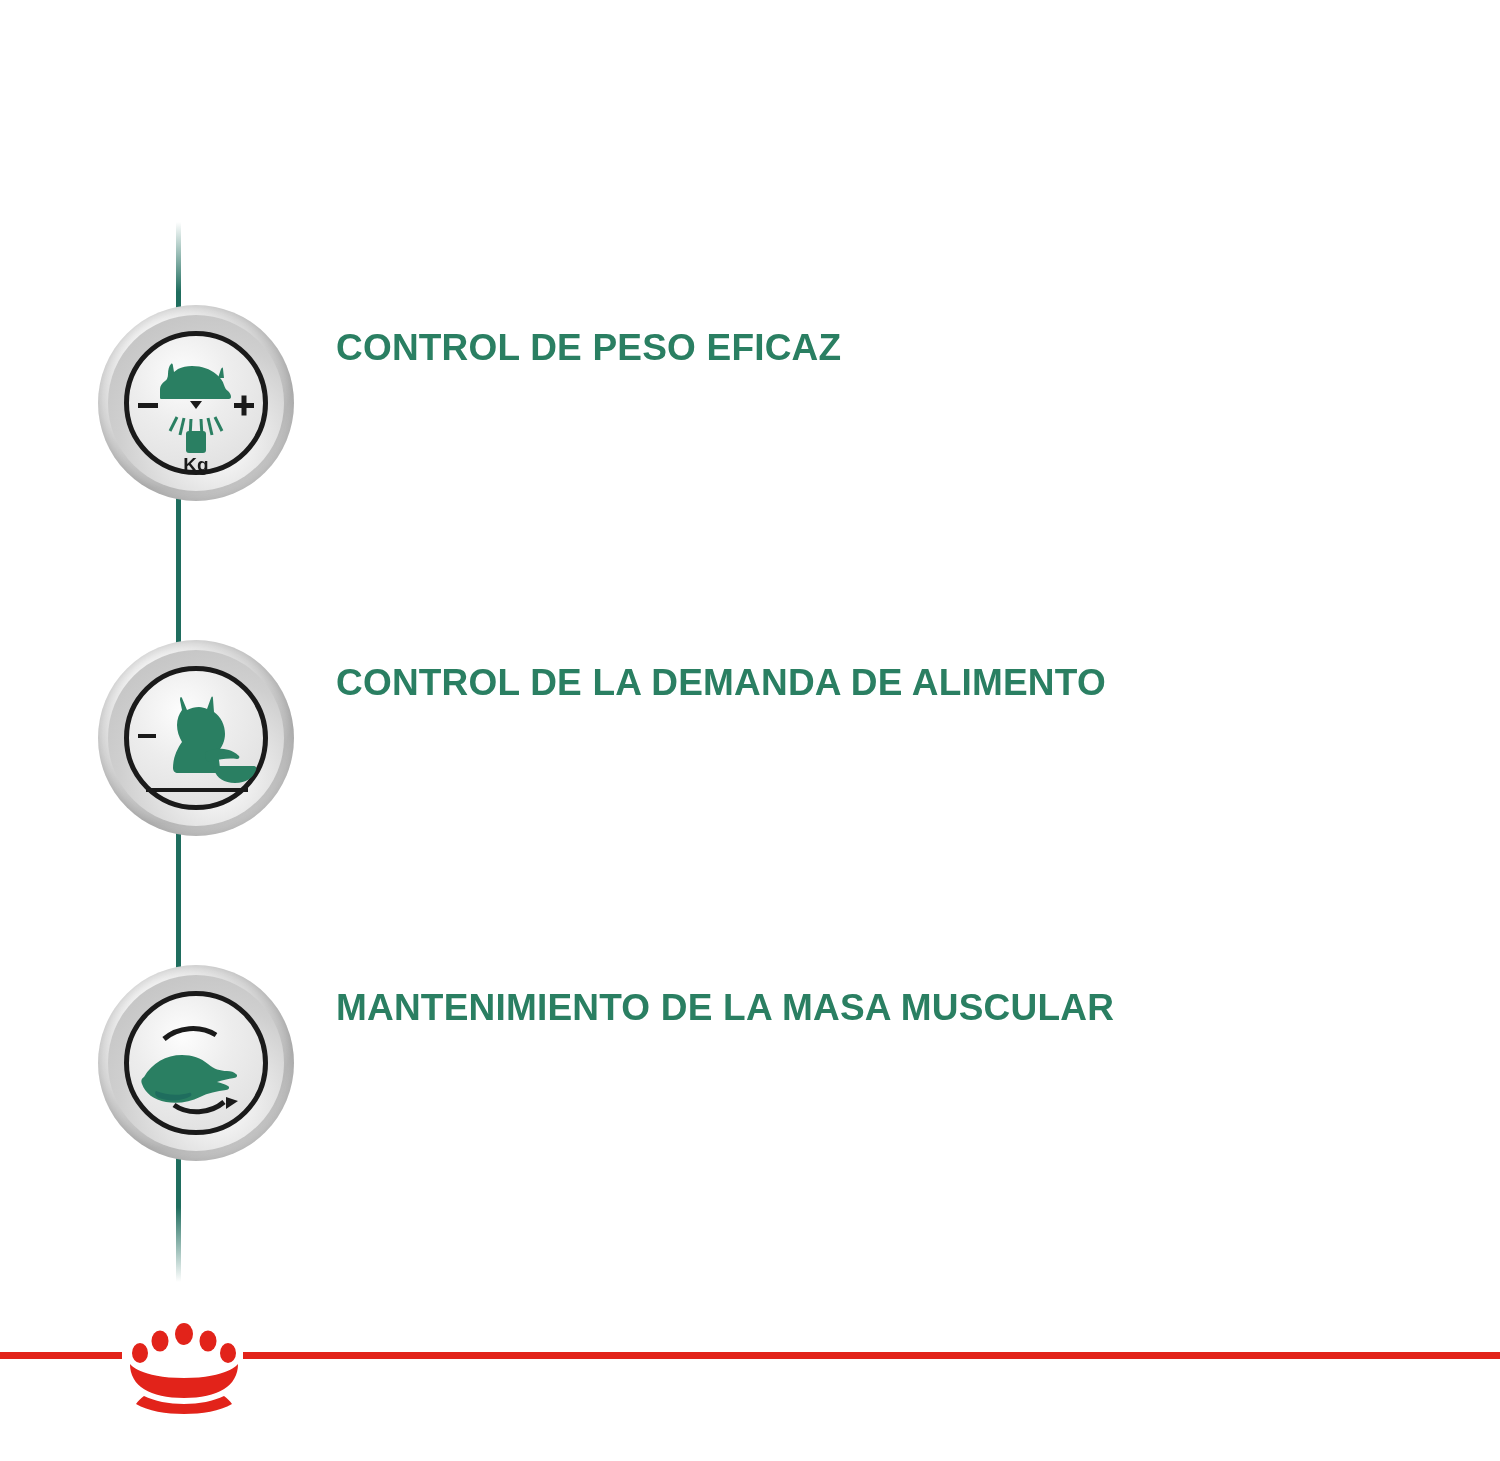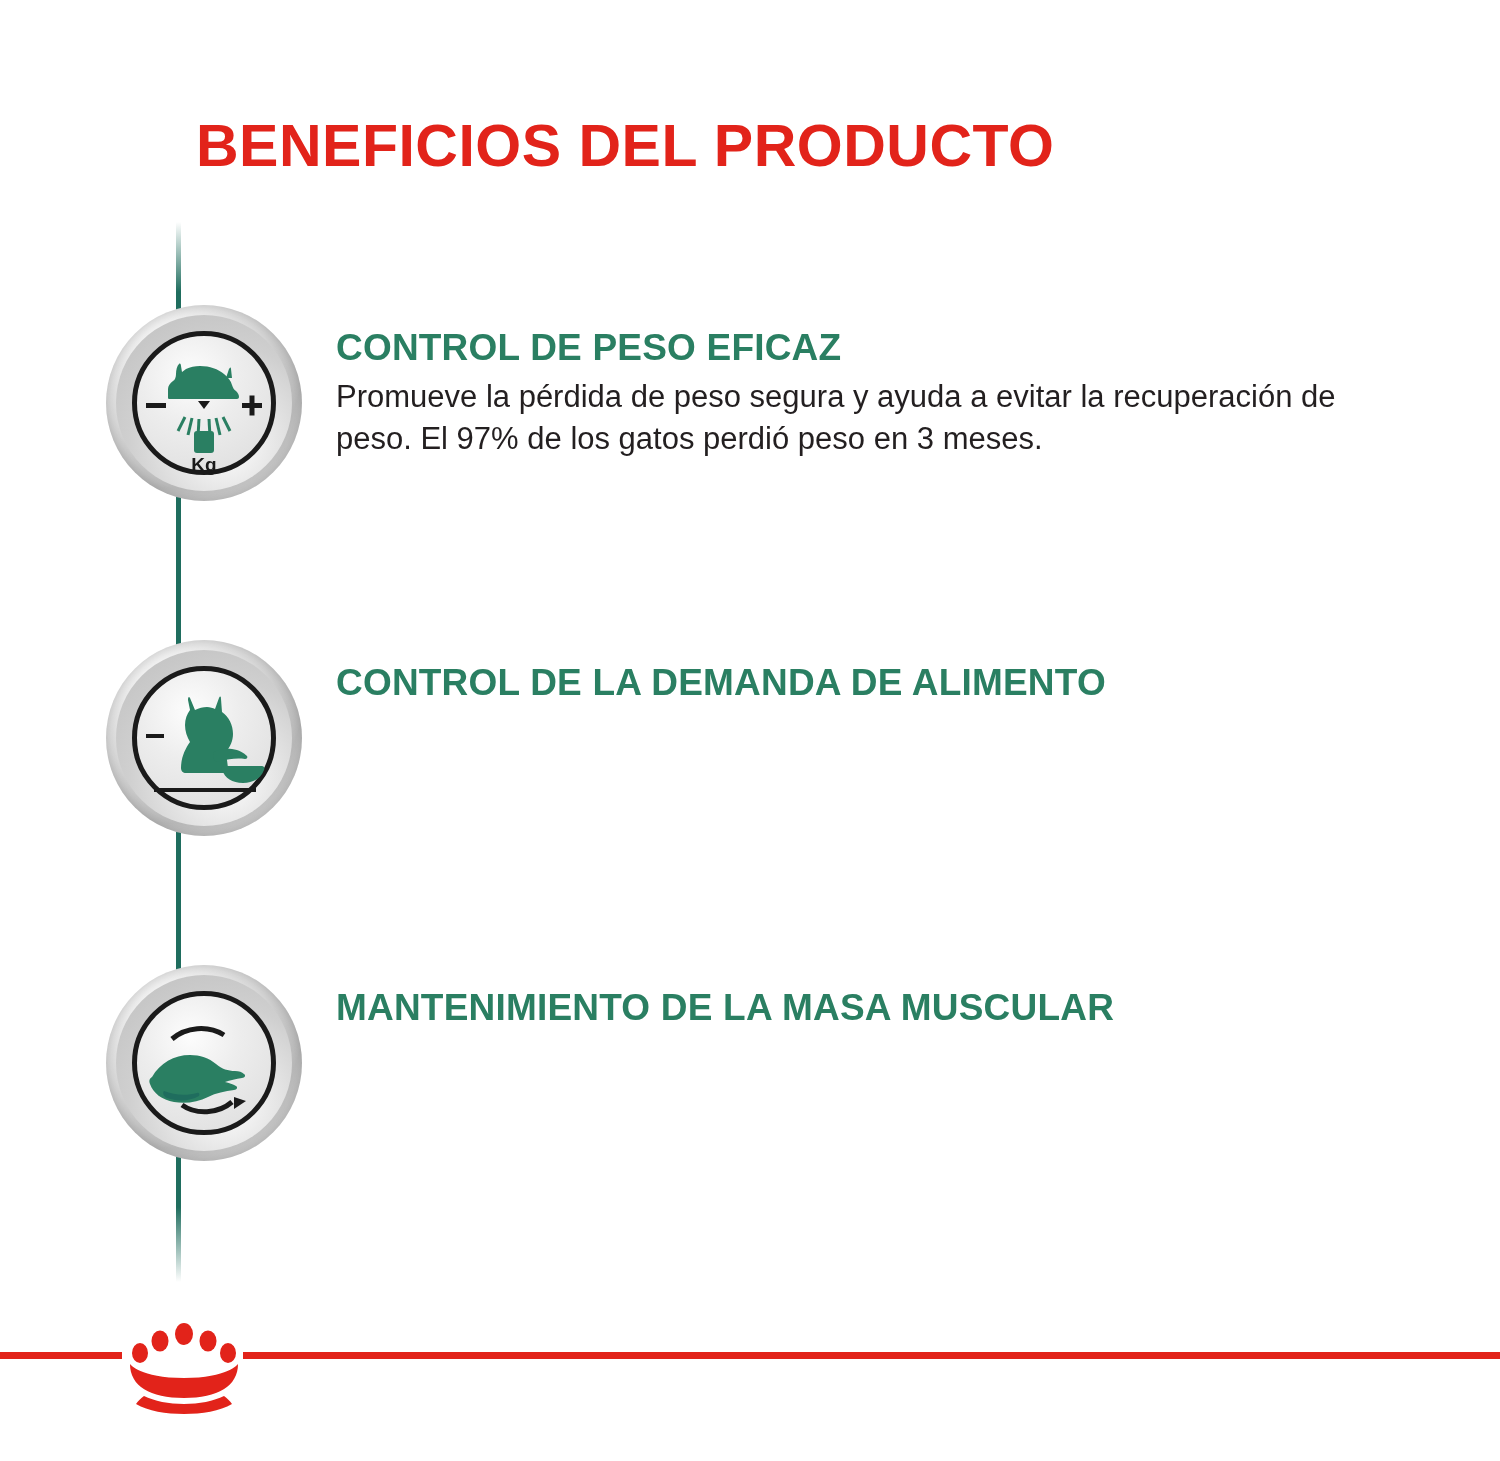--- a/index.html
+++ b/index.html
@@ -52,21 +52,21 @@
     position: absolute;
     left: 90px;
     width: 1320px;
   }
   .benefit.b1 { top: 305px; }
   .benefit.b2 { top: 640px; }
   .benefit.b3 { top: 965px; }
 
   .icon-wrap {
     position: absolute;
-    left: 16px;
+    left: 8px;
     top: 0;
     width: 196px;
     height: 196px;
   }
 
   .medal {
     position: absolute;
     left: 0; top: 0;
     width: 196px;
     height: 196px;
@@ -156,21 +156,20 @@
     top: -18px;
     width: 140px;
     height: 105px;
   }
 </style>
 </head>
 <body>
 
 <div class="page">
 
-  <div class="title">BENEFICIOS DEL PRODUCTO</div>
 
   <div class="timeline"></div>
 
   <div class="benefit b1">
     <div class="icon-wrap">
       <div class="medal"></div>
       <div class="medal-inner"></div>
       <svg class="medal-svg" viewBox="0 0 196 196">
 
         <g fill="#2a7f62">
@@ -193,21 +192,20 @@
           <line x1="114" y1="130" x2="110" y2="113"></line>
           <line x1="124" y1="126" x2="117" y2="112"></line>
         </g>
 
         <rect x="88" y="126" width="20" height="22" rx="3" fill="#2a7f62"></rect>
         <text x="98" y="166" font-family="Liberation Sans, sans-serif" font-size="19" font-weight="bold" fill="#1a1a1a" text-anchor="middle">Kg</text>
       </svg>
     </div>
     <div class="text-block">
       <h2 class="benefit-title">CONTROL DE PESO EFICAZ</h2>
-      <p class="benefit-body">Promueve la pérdida de peso segura y ayuda a evitar la recuperación de peso. El 97% de los gatos perdió peso en 3 meses.</p>
     </div>
   </div>
 
   <div class="benefit b2">
     <div class="icon-wrap">
       <div class="medal"></div>
       <div class="medal-inner"></div>
       <svg class="medal-svg" viewBox="0 0 196 196">
 
         <g fill="#2a7f62">

